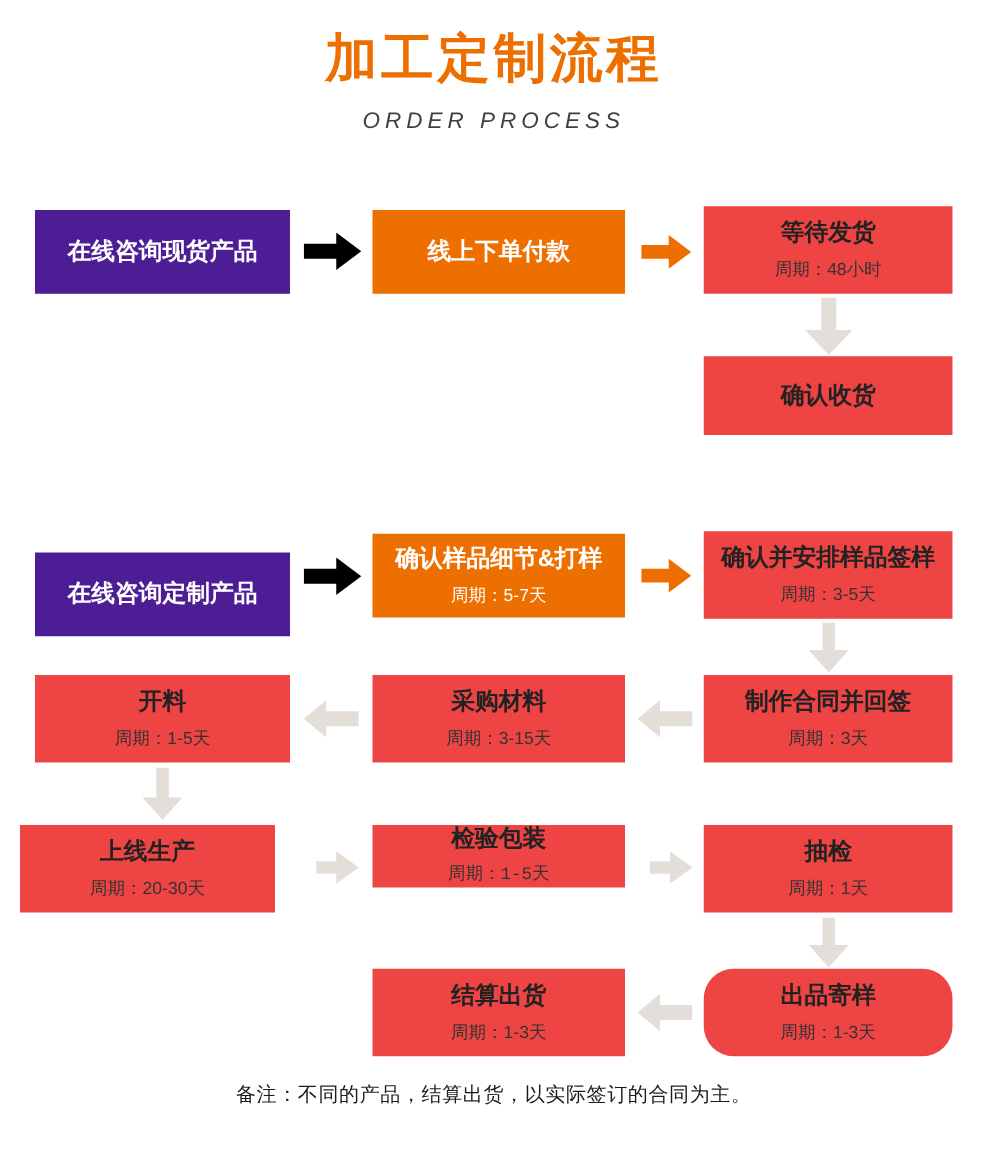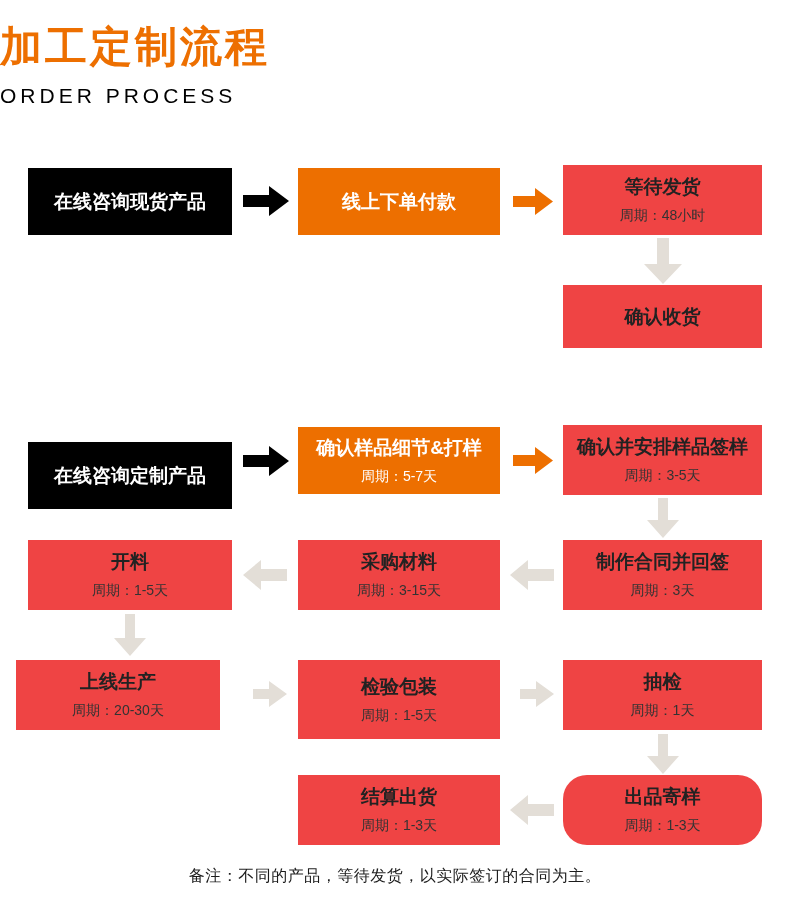--- a/index.html
+++ b/index.html
@@ -20,36 +20,38 @@
     height: 921px;
     background: #ffffff;
   }
 
   
   .header {
     position: absolute;
     top: 20px;
     left: 0;
     width: 790px;
+    text-align: center;
   }
   .title-cn {
     font-size: 42px;
     font-weight: bold;
     color: #ED6F00;
     letter-spacing: 3px;
     line-height: 54px;
     margin: 0;
   }
   .title-en {
-    font-size: 21px;
-    color: #000000;
+    font-size: 18px;
+    color: #404040;
     letter-spacing: 4px;
     line-height: 32px;
     margin: 6px 0 0 0;
     font-weight: normal;
+    font-style: italic;
   }
 
   
   .box {
     position: absolute;
     box-sizing: border-box;
     display: flex;
     flex-direction: column;
     align-items: center;
     justify-content: center;
@@ -63,21 +65,21 @@
   }
   .box .box-sub {
     font-size: 14px;
     line-height: 22px;
     margin-top: 4px;
     white-space: nowrap;
   }
   .box.single .box-title { line-height: 28px; }
 
   .box.black {
-    background: #000000;
+    background: #4c1d95;
   }
   .box.black .box-title { color: #ffffff; }
 
   .box.orange {
     background: #ED6F00;
   }
   .box.orange .box-title { color: #ffffff; }
   .box.orange .box-sub { color: #ffffff; }
 
   .box.gray {
@@ -218,21 +220,21 @@
     <div class="box-title">上线生产</div>
     <div class="box-sub">周期：20-30天</div>
   </div>
 
   <div class="arrow" style="left:253px; top:681px;">
     <svg width="34" height="26" viewBox="0 0 34 26" aria-hidden="true">
       <polygon points="0,8 16,8 16,0 34,13 16,26 16,18 0,18" fill="#E3DED7"></polygon>
     </svg>
   </div>
 
-  <div class="box gray" style="left:298px; top:660px; width:202px; height:79px;">
+  <div class="box gray" style="left:298px; top:660px; width:202px; height:50px;font-family:Liberation Mono, monospace;">
     <div class="box-title">检验包装</div>
     <div class="box-sub">周期：1-5天</div>
   </div>
 
   <div class="arrow" style="left:520px; top:681px;">
     <svg width="34" height="26" viewBox="0 0 34 26" aria-hidden="true">
       <polygon points="0,8 16,8 16,0 34,13 16,26 16,18 0,18" fill="#E3DED7"></polygon>
     </svg>
   </div>
 
@@ -256,15 +258,15 @@
     <svg width="44" height="30" viewBox="0 0 44 30" aria-hidden="true">
       <polygon points="44,9 18,9 18,0 0,15 18,30 18,21 44,21" fill="#E3DED7"></polygon>
     </svg>
   </div>
 
   <div class="box gray" style="left:298px; top:775px; width:202px; height:70px;">
     <div class="box-title">结算出货</div>
     <div class="box-sub">周期：1-3天</div>
   </div>
 
-  <div class="note">备注：不同的产品，等待发货，以实际签订的合同为主。</div>
+  <div class="note">备注：不同的产品，结算出货，以实际签订的合同为主。</div>
 
 </div>
 
 </body></html>

